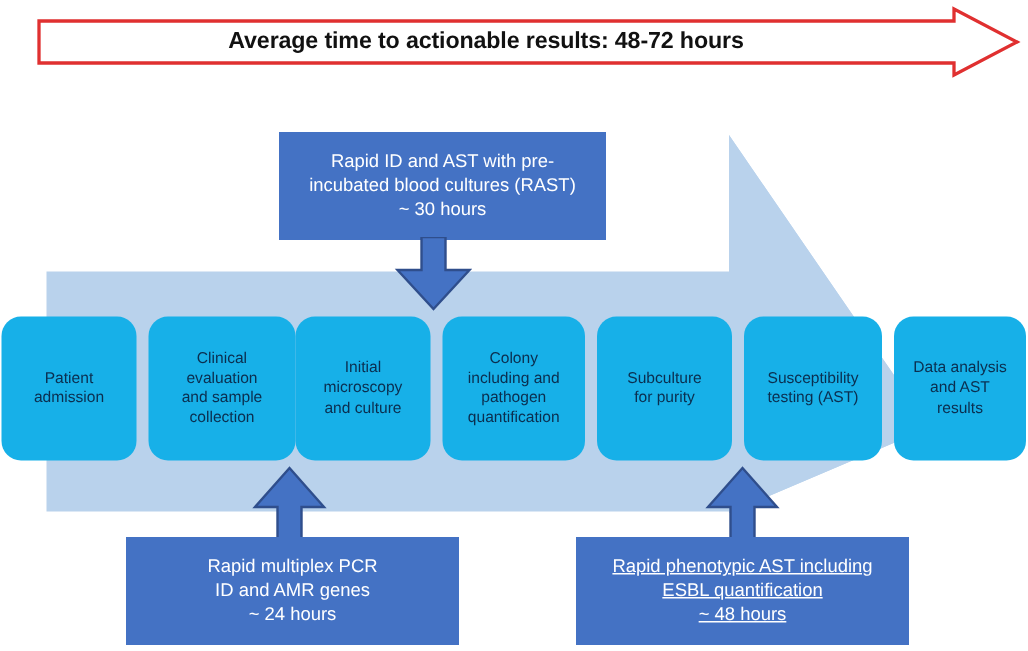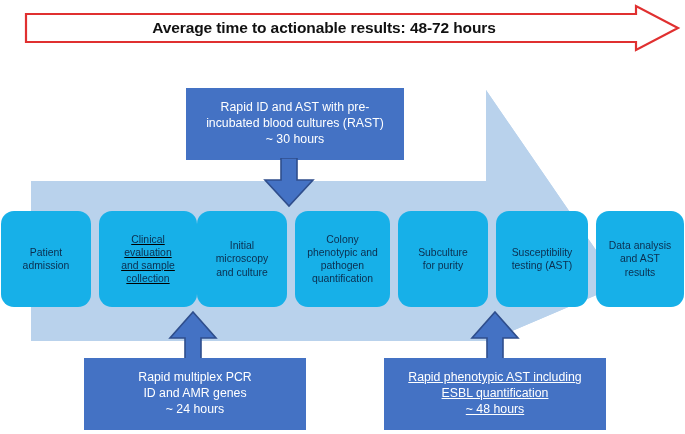--- a/index.html
+++ b/index.html
@@ -130,21 +130,21 @@
   .step-label {
     font-size: 10.4px;
     line-height: 1.27;
     color: #0B2E4F;
     font-weight: 500;
     display: block;
   }
   .step-label .ln { display: block; white-space: nowrap; }
 
   .s0 { left: 1px;   width: 90px; }
-  .s1 { left: 99px;  width: 98px; text-decoration: underline; }
+  .s1 { left: 99px;  width: 98px; }
   .s2 { left: 197px; width: 90px; }
   .s3 { left: 295px; width: 95px; }
   .s4 { left: 398px; width: 90px; justify-content: center; }
   .s5 { left: 496px; width: 92px; }
   .s6 { left: 596px; width: 88px; }
 </style>
 </head>
 <body>
 
 <div id="canvas">
@@ -197,21 +197,21 @@
       <span class="step-label">
         <span class="ln">Initial</span>
         <span class="ln">microscopy</span>
         <span class="ln">and culture</span>
       </span>
     </div>
 
     <div class="step-box s3">
       <span class="step-label">
         <span class="ln">Colony</span>
-        <span class="ln">phenotypic and</span>
+        <span class="ln">including and</span>
         <span class="ln">pathogen</span>
         <span class="ln">quantification</span>
       </span>
     </div>
 
     <div class="step-box s4">
       <span class="step-label">
         <span class="ln">Subculture</span>
         <span class="ln">for purity</span>
       </span>

